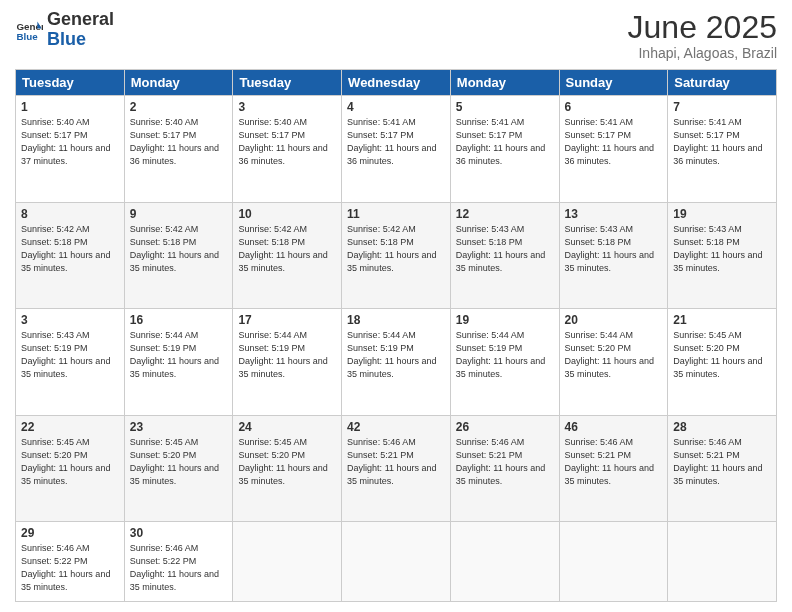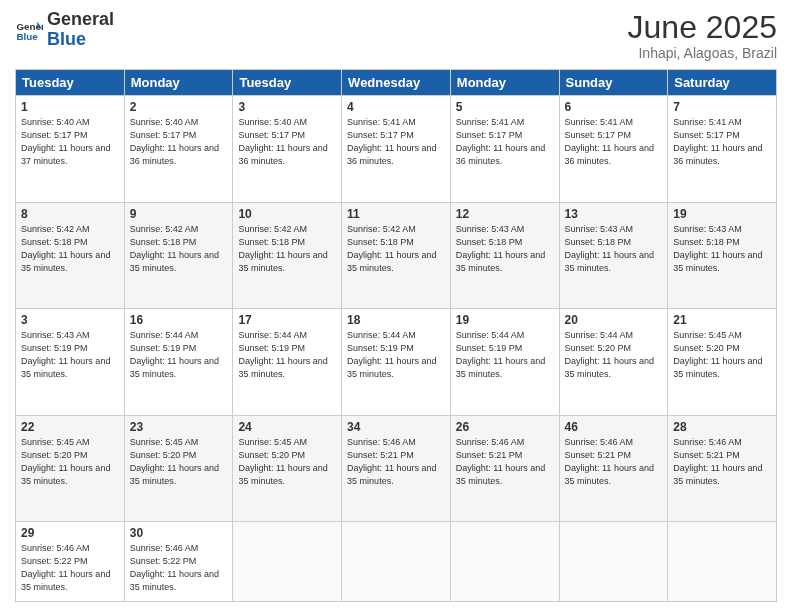--- a/index.html
+++ b/index.html
@@ -232,21 +232,21 @@
           </td>
           <td>
             <span class="day-num">23</span>
 <div class="day-info">Sunrise: 5:45 AM<br>Sunset: 5:20 PM<br>Daylight: 11 hours and 35 minutes.</div>
           </td>
           <td>
             <span class="day-num">24</span>
 <div class="day-info">Sunrise: 5:45 AM<br>Sunset: 5:20 PM<br>Daylight: 11 hours and 35 minutes.</div>
           </td>
           <td>
-            <span class="day-num">34</span>
+            <span class="day-num">42</span>
 <div class="day-info">Sunrise: 5:46 AM<br>Sunset: 5:21 PM<br>Daylight: 11 hours and 35 minutes.</div>
           </td>
           <td>
             <span class="day-num">26</span>
 <div class="day-info">Sunrise: 5:46 AM<br>Sunset: 5:21 PM<br>Daylight: 11 hours and 35 minutes.</div>
           </td>
           <td>
             <span class="day-num">46</span>
 <div class="day-info">Sunrise: 5:46 AM<br>Sunset: 5:21 PM<br>Daylight: 11 hours and 35 minutes.</div>
           </td>

